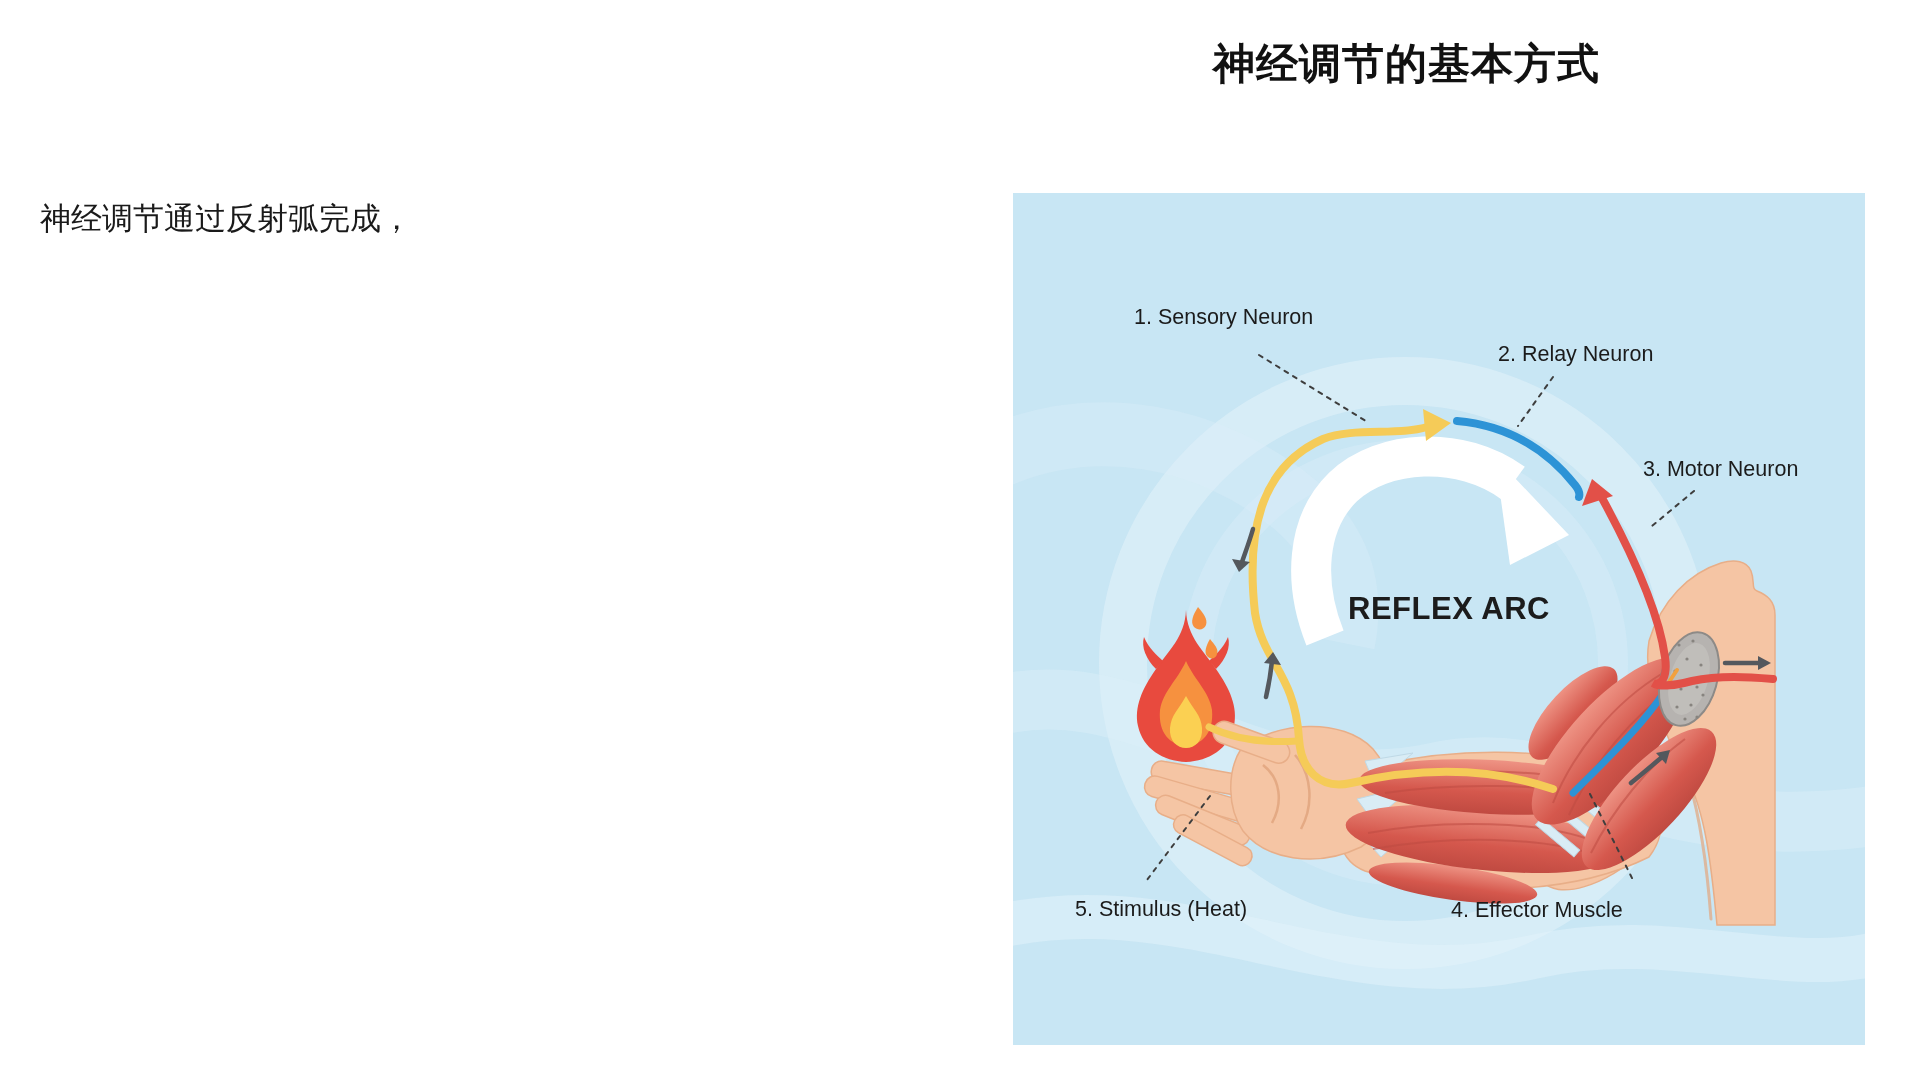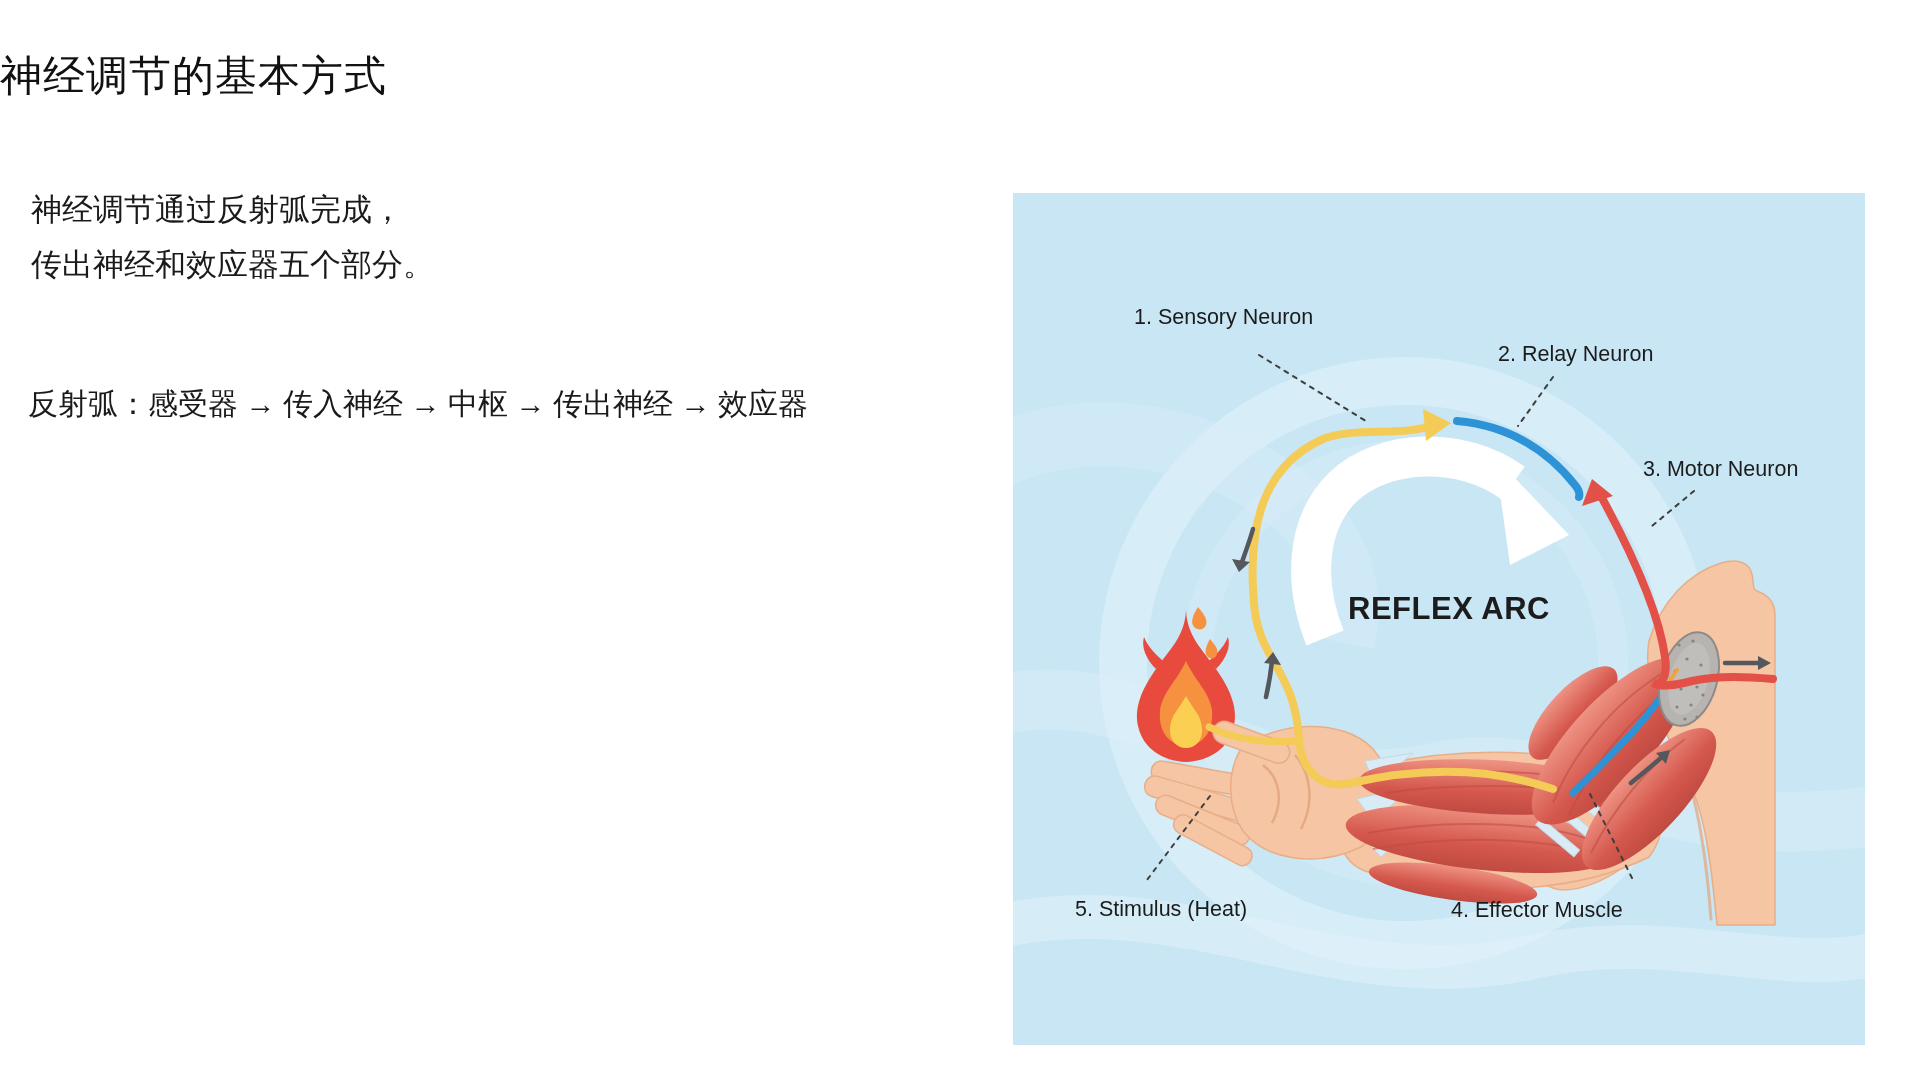--- a/index.html
+++ b/index.html
@@ -1,25 +1,25 @@
 <!DOCTYPE html>
 <html><head>
 <meta charset="utf-8">
 <style>
   * { margin:0; padding:0; box-sizing:border-box; }
   html,body { width:1920px; height:1080px; background:#ffffff; overflow:hidden;
               font-family:"Liberation Sans", sans-serif; }
   .page { position:relative; width:1920px; height:1080px; background:#ffffff; }
 
-  .page-title { position:absolute; left:0; top:48px; width:1600px; text-align:left;
-                font-size:42px; font-weight:400; color:#111; letter-spacing:1px; }
+  .page-title { position:absolute; left:0; top:36px; width:1600px; text-align:right;
+                font-size:42px; font-weight:700; color:#111; letter-spacing:1px; }
 
   .intro { position:absolute; left:28px; top:181px; font-size:31px; line-height:52px;
            color:#1a1a1a; }
-  .intro p { margin:3px; }
+  .intro p { margin:12px; }
 
   .formula { position:absolute; left:28px; top:384px; font-size:30px; color:#1a1a1a;
              font-family:"Liberation Serif", serif; }
 
   .diagram { position:absolute; left:1013px; top:193px; width:852px; height:852px; }
   .diagram svg { display:block; width:852px; height:852px; }
 
   .diag-label { font-family:"Liberation Sans", sans-serif; font-size:21.5px;
                 font-weight:500; fill:#1b1b1b; }
   .center-label { font-family:"Liberation Sans", sans-serif; font-size:31px;
@@ -36,24 +36,22 @@
 </style>
 </head>
 <body>
 
 <div class="page">
 
   <h1 class="page-title">神经调节的基本方式</h1>
 
   <div class="intro">
     <p>神经调节通过反射弧完成，</p>
-    <p>传出神经和效应器五个部分。</p>
   </div>
 
-  <p class="formula">反射弧：感受器 → 传入神经 → 中枢 → 传出神经 → 效应器</p>
 
   <figure class="diagram">
     <svg viewBox="0 0 852 852">
       <defs>
         <linearGradient id="mg" x1="0" y1="0" x2="0" y2="1">
           <stop offset="0" stop-color="#EE9384"></stop>
           <stop offset="0.6" stop-color="#D5584D"></stop>
           <stop offset="1" stop-color="#C04A41"></stop>
         </linearGradient>
       </defs>

